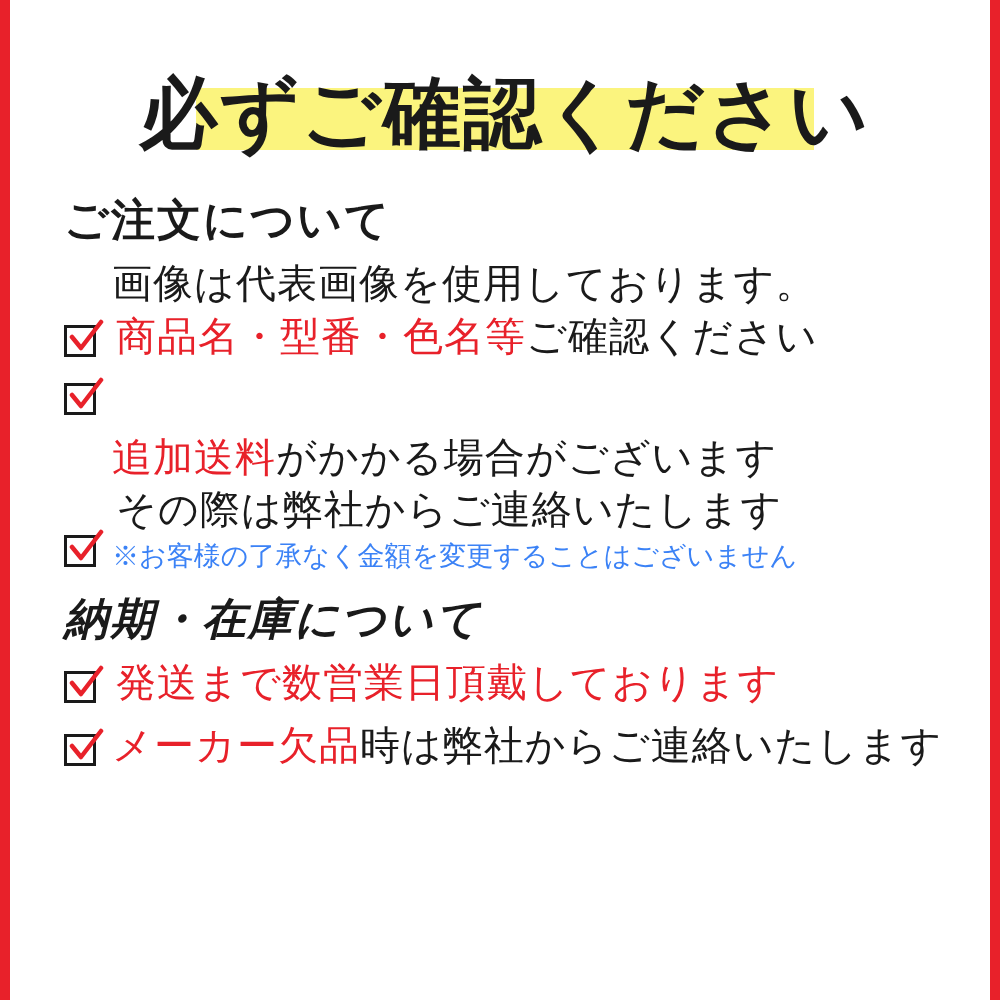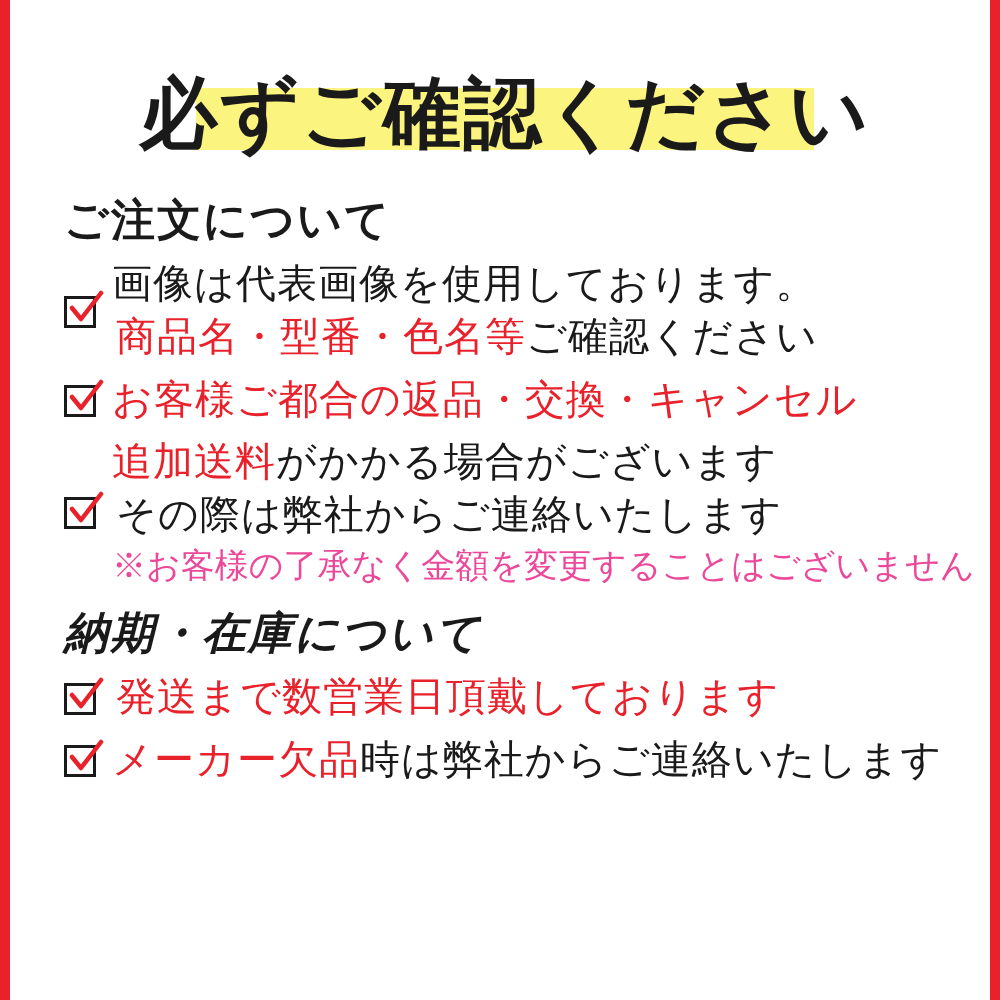--- a/index.html
+++ b/index.html
@@ -78,21 +78,21 @@
     line-height: 1.25;
   }
   .section-heading.second {
     margin-top: 18px;
     font-style: italic;
   }
 
   
   .item {
     display: flex;
-    align-items: center;
+    align-items: flex-end;
     margin: 10px 0 8px 4px;
   }
   .check {
     flex: 0 0 auto;
     width: 42px;
     height: 42px;
     position: relative;
     margin-right: 8px;
     margin-top: 6px;
   }
@@ -121,23 +121,23 @@
     color: #1a1a1a;
     letter-spacing: 1px;
     font-family: "DejaVu Serif", "Liberation Serif", serif;
     white-space: nowrap;
   }
   .line.indent {
     padding-left: 4px;
   }
   .red { color: #e8212a; }
   .note {
-    font-size: 34px;
+    font-size: 27px;
     line-height: 1.3;
-    color: #ec4899;
+    color: #3b82f6;
     letter-spacing: 0px;
     font-family: "DejaVu Serif", "Liberation Serif", serif;
     margin-top: 2px;
     white-space: nowrap;
   }
 </style>
 </head>
 <body>
 
 <div class="page">
@@ -167,21 +167,20 @@
     </div>
 
     <div class="item">
       <div class="check">
         <div class="box"></div>
         <svg class="tick" viewBox="0 0 38 38">
           <path d="M6 18 L15 29 L35 3" stroke="#e8212a" stroke-width="4.5" fill="none" stroke-linecap="round" stroke-linejoin="round"></path>
         </svg>
       </div>
       <div class="lines">
-        <div class="line red">お客様ご都合の返品・交換・キャンセル</div>
       </div>
     </div>
 
     <div class="item">
       <div class="check">
         <div class="box"></div>
         <svg class="tick" viewBox="0 0 38 38">
           <path d="M6 18 L15 29 L35 3" stroke="#e8212a" stroke-width="4.5" fill="none" stroke-linecap="round" stroke-linejoin="round"></path>
         </svg>
       </div>

